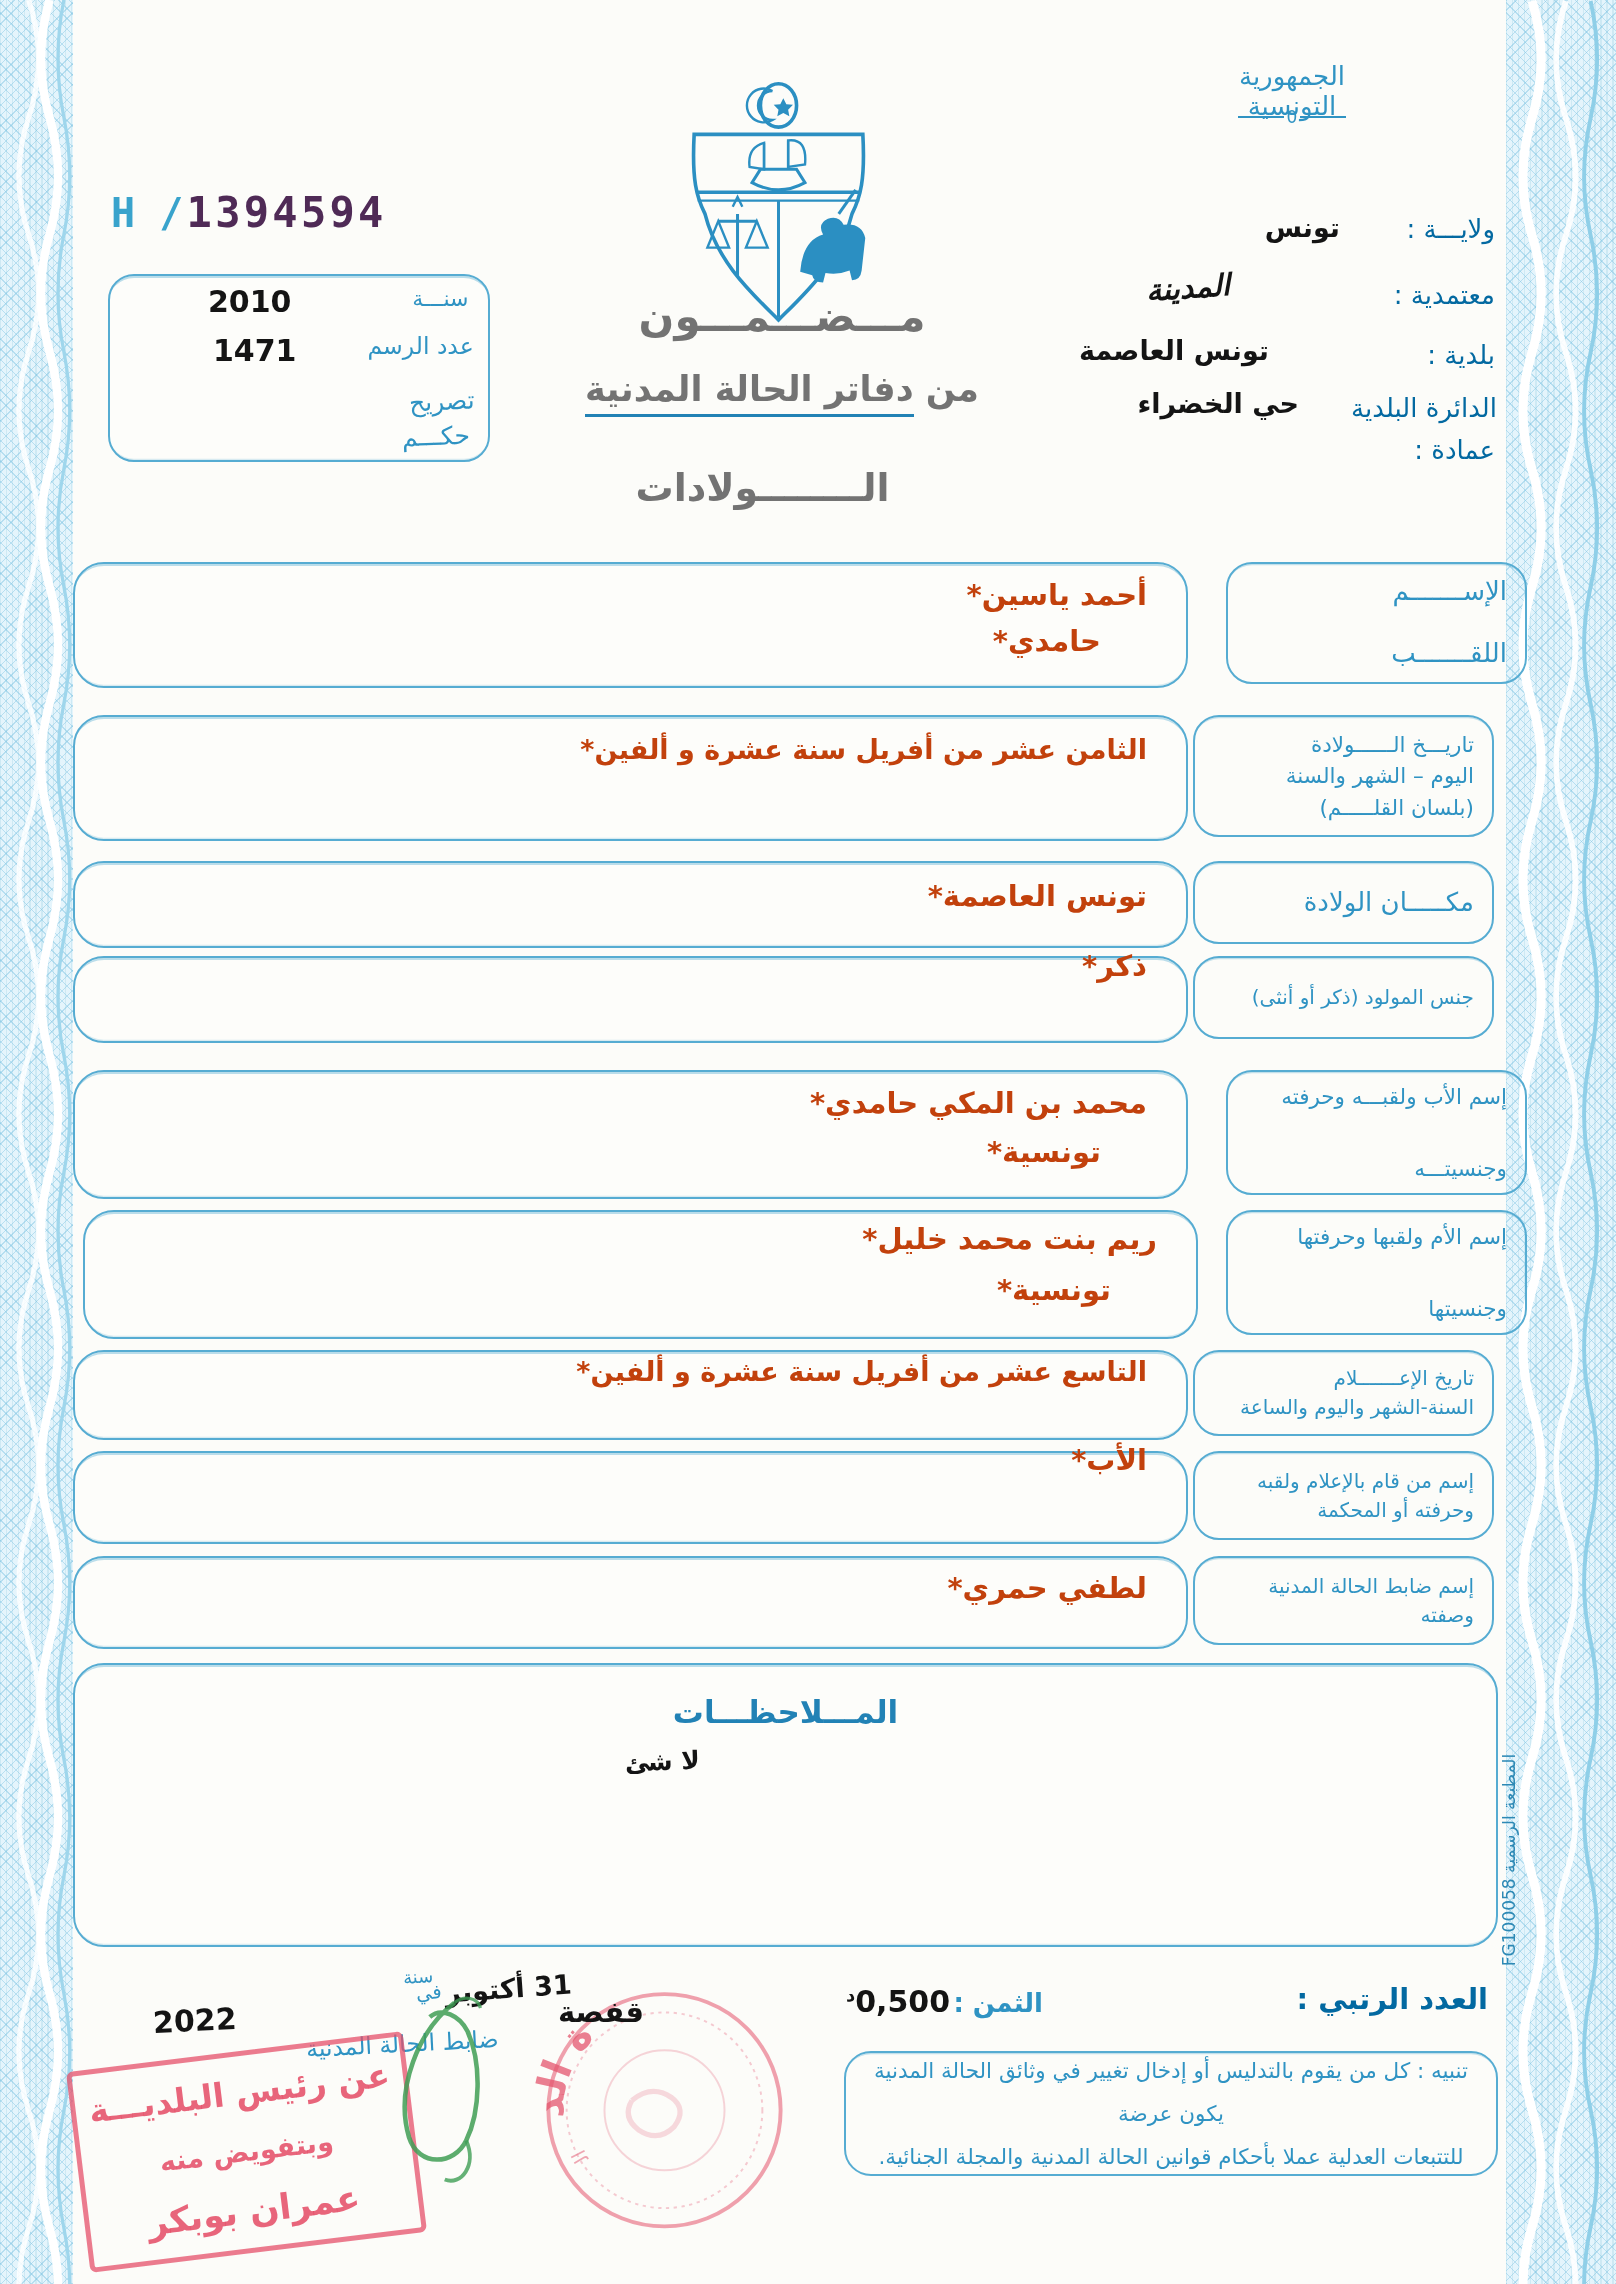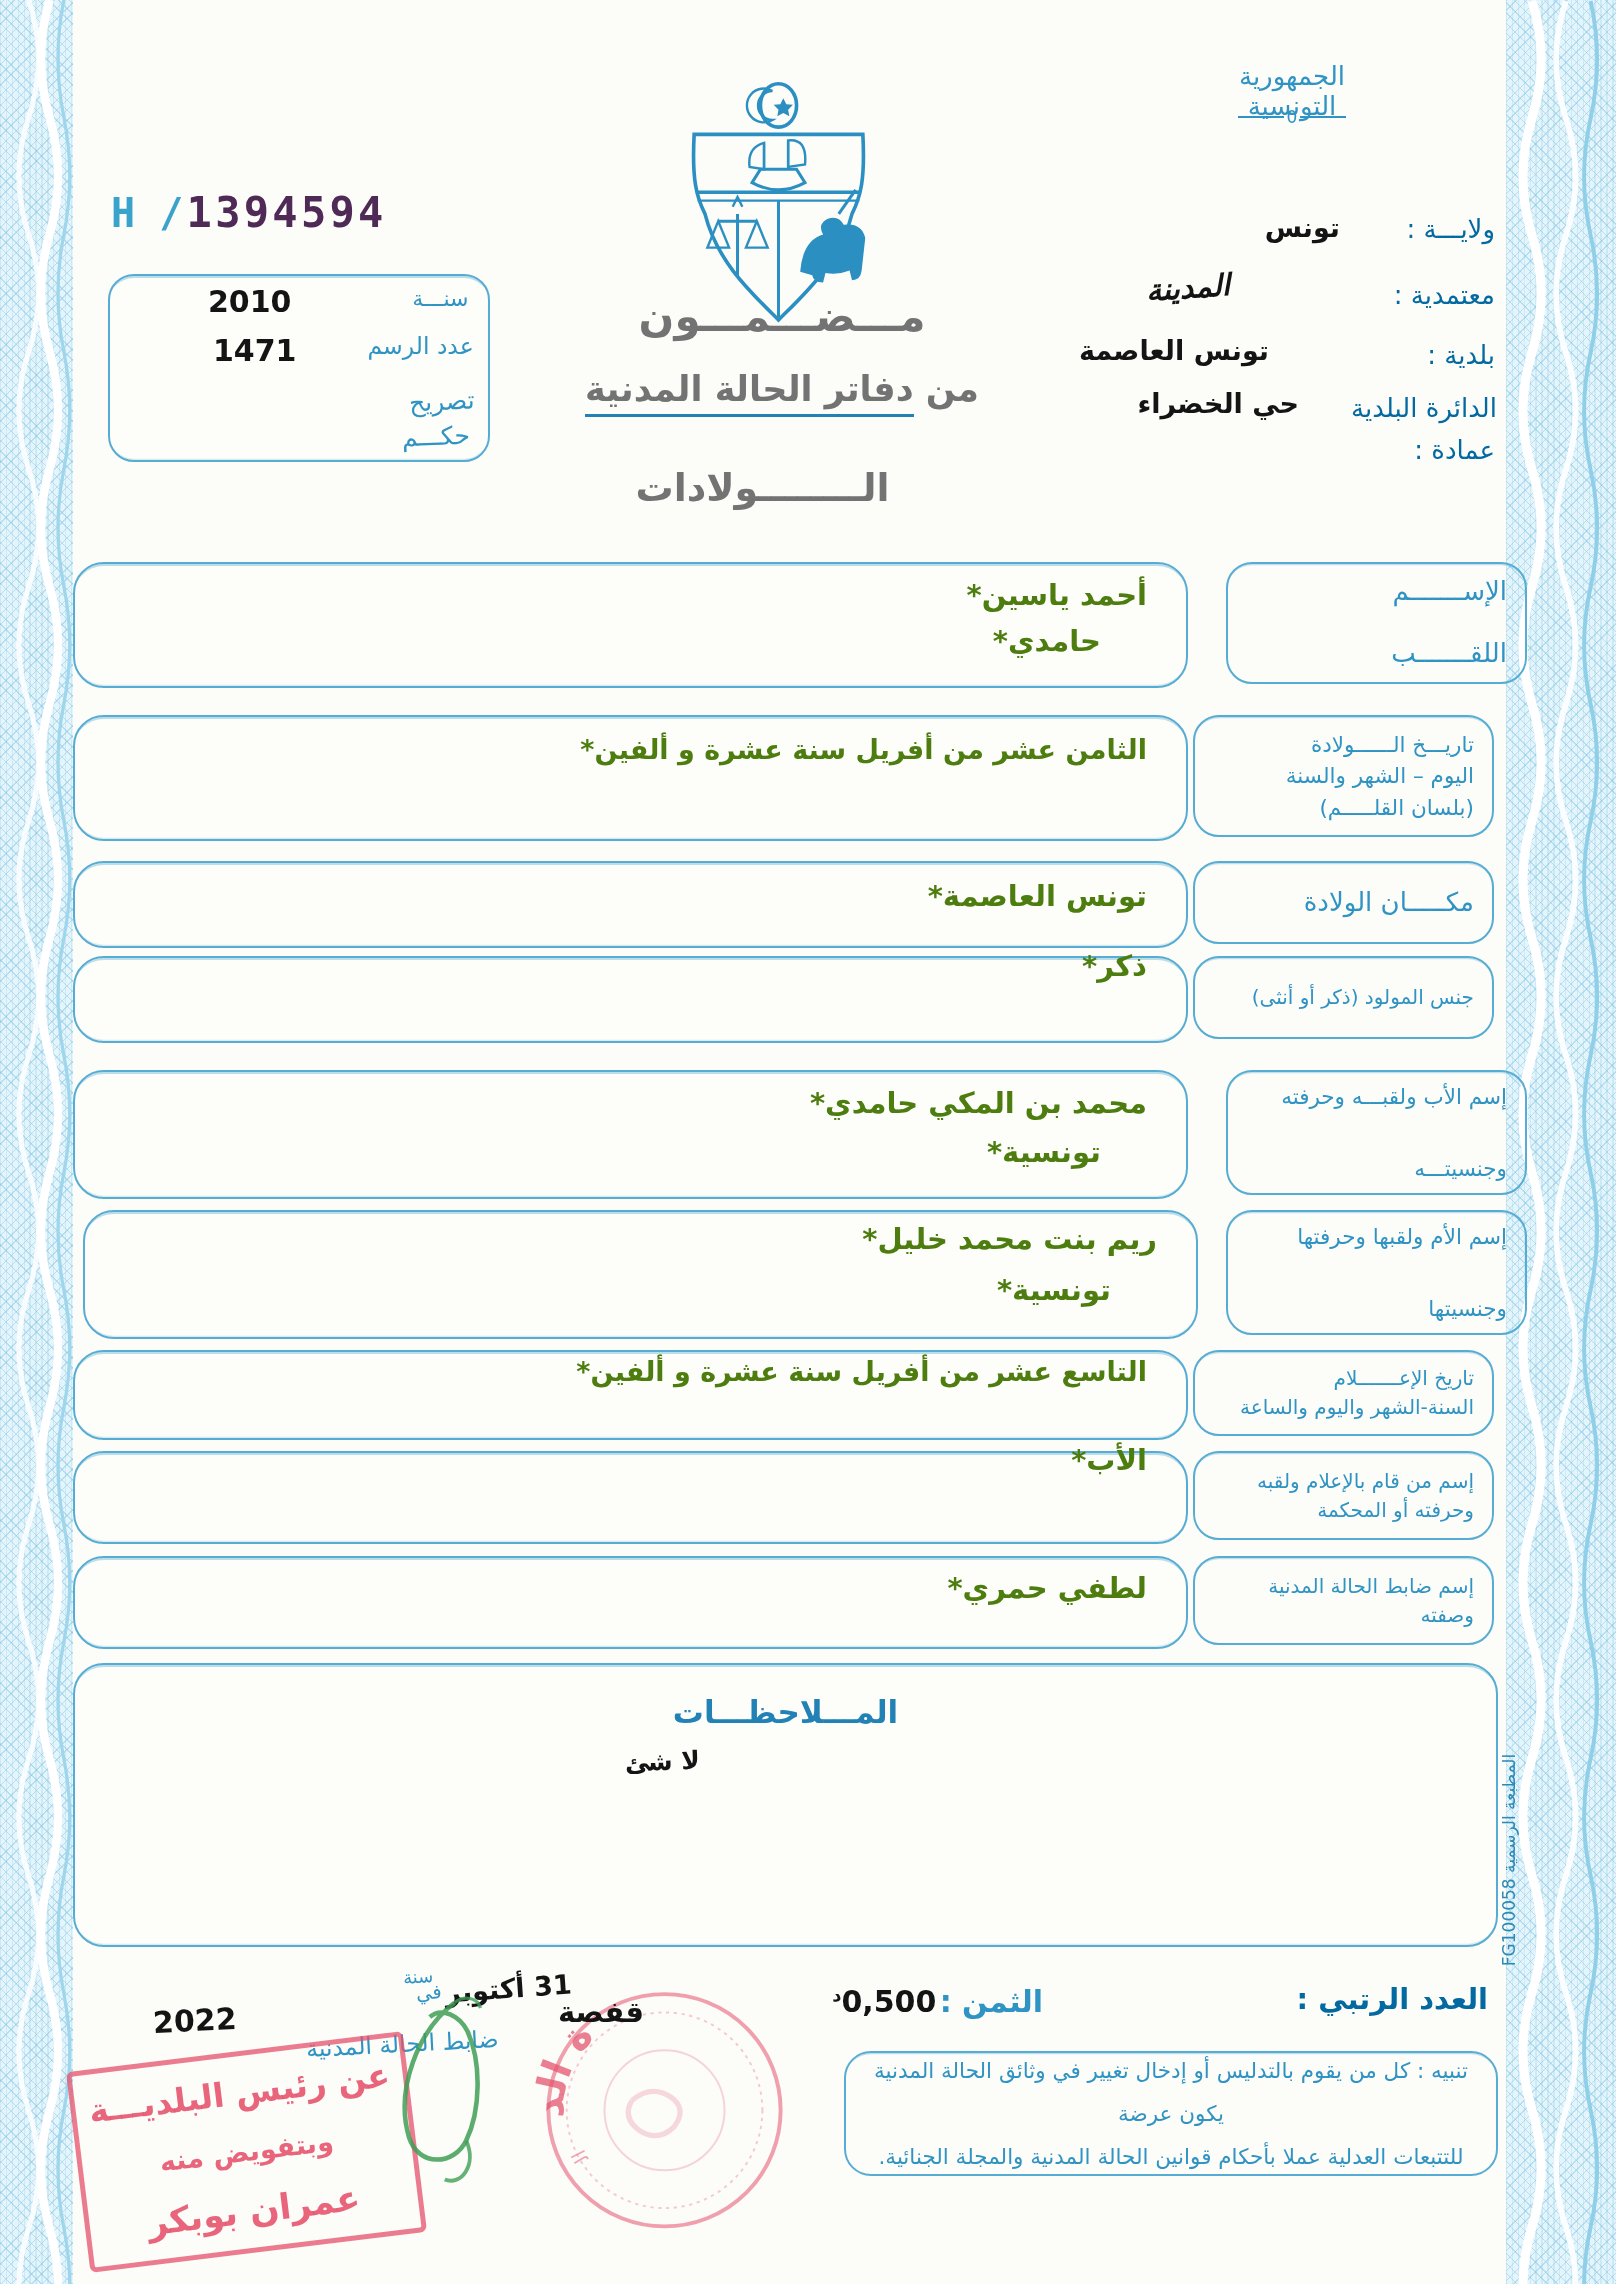--- a/index.html
+++ b/index.html
@@ -38,21 +38,21 @@
     text-align:right;
     padding:9px 18px;
     box-sizing:border-box;
     font-size:21.5px;
     line-height:1.45;
   }
   .labelbox.spread{justify-content:space-between;margin-left:33px;}
   .labelbox.center{justify-content:center;}
   .vline{
     text-align:right;padding-right:39px;
-    font-weight:bold;font-size:29px;color:#4d7c0f;
+    font-weight:bold;font-size:29px;color:#c2410c;
   }
   .vline.second{padding-right:85px;}
   .blue{color:#2f93c3;}
   .titleblue{color:#2282b5;}
   .blackval{color:#141414;font-weight:bold;}
   .adminlabel{position:absolute;color:#0369a1;font-size:26px;white-space:nowrap;}
   .adminvalue{position:absolute;color:#141414;font-weight:bold;font-size:27px;white-space:nowrap;}
   .bigtitle{position:absolute;text-align:center;font-weight:bold;color:#737373;}
   .stamp-rect{
     position:absolute;left:77px;top:2051px;width:339px;height:202px;
@@ -243,21 +243,21 @@
 
   <div class="fbox" style="left:73px;top:1663px;width:1421px;height:280px;">
     <div class="titleblue" style="text-align:center;font-weight:bold;font-size:31px;margin-top:29px;">المـــلاحظـــات</div>
     <div class="blackval" style="position:absolute;right:56%;top:82px;font-size:25px;transform:rotate(-2deg);">لا شئ</div>
   </div>
 
   <div class="sidevert">المطبعة الرسمية FG100058</div>
 
   <span class="adminlabel" style="right:128px;top:1982px;font-size:29px;font-weight:bold;">العدد الرتبي :</span>
   <div style="position:absolute;right:573px;top:1984px;white-space:nowrap;">
-    <span class="blue" style="font-size:30px;font-weight:bold;">الثمن :</span>
+    <span class="blue" style="font-size:26px;font-weight:bold;">الثمن :</span>
     <span class="blackval" style="font-size:30px;">
       <span style="direction:ltr;unicode-bidi:embed;">0,500</span><span class="sup">د</span>
     </span>
   </div>
 
   <div class="notice">
     <div>تنبيه : كل من يقوم بالتدليس أو إدخال تغيير في وثائق الحالة المدنية يكون عرضة</div>
     <div>للتتبعات العدلية عملا بأحكام قوانين الحالة المدنية والمجلة الجنائية.</div>
   </div>
 

